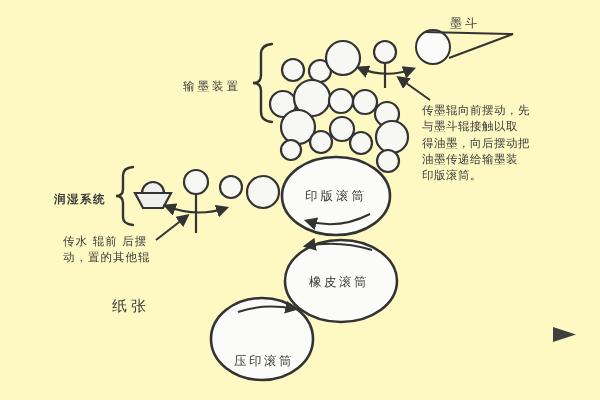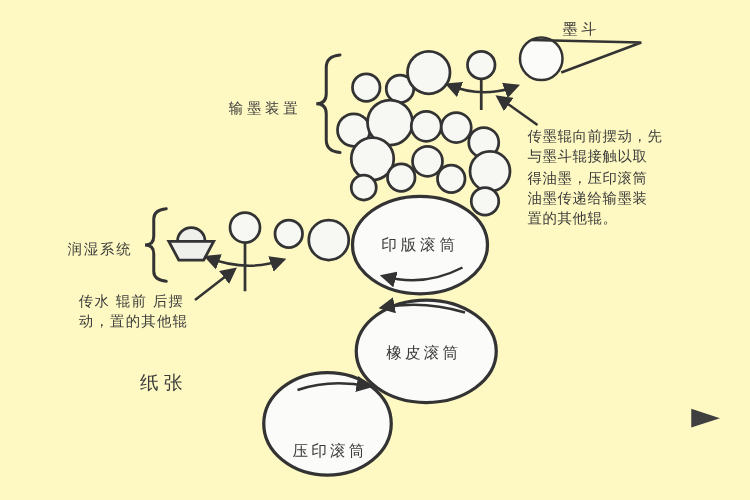--- a/index.html
+++ b/index.html
@@ -4,21 +4,21 @@
 <style>
   html,body{margin:0;padding:0;background:#ffffff;}
   .stage{
     position:relative;width:600px;height:400px;background:#fef9c3;overflow:hidden;
     font-family:"DejaVu Sans",sans-serif;color:#3a3a3a;padding-left:26px;
   }
   .stage svg{position:absolute;left:0;top:0;}
   .lbl{position:absolute;white-space:nowrap;color:#3a3a3a;}
   .lbl-inkfountain{left:450px;top:15px;font-size:12px;letter-spacing:3px;}
   .lbl-inkunit{left:183px;top:79px;font-size:11.5px;letter-spacing:3px;}
-  .lbl-damp{left:54px;top:192px;font-size:11.5px;letter-spacing:1.5px;}
+  .lbl-damp{left:54px;top:192px;font-size:11.5px;letter-spacing:1.5px;font-weight:bold;}
   .lbl-plate{left:305px;top:188px;font-size:12.5px;letter-spacing:3px;}
   .lbl-blanket{left:309px;top:274px;font-size:12.5px;letter-spacing:2.5px;}
   .lbl-impression{left:234px;top:331px;font-size:12.5px;letter-spacing:2.5px;margin-top:22px;}
   .lbl-paper{left:112px;top:297px;font-size:15px;letter-spacing:4px;}
   .note{position:absolute;color:#3a3a3a;}
   .note-ink{left:422px;top:102px;width:132px;font-size:11.5px;line-height:16.3px;letter-spacing:0.5px;font-family:Liberation Serif, serif;}
   .note-water{left:63px;top:234px;width:104px;font-size:11.5px;line-height:15.5px;letter-spacing:1px;}
 </style>
 </head>
 <body>
@@ -103,23 +103,23 @@
   <div class="lbl lbl-inkunit">输墨装置</div>
   <div class="lbl lbl-damp">润湿系统</div>
   <div class="lbl lbl-plate">印版滚筒</div>
   <div class="lbl lbl-blanket">橡皮滚筒</div>
   <div class="lbl lbl-impression">压印滚筒</div>
   <div class="lbl lbl-paper">纸张</div>
 
   <div class="note note-ink">
     <div>传墨辊向前摆动，先</div>
     <div>与墨斗辊接触以取</div>
-    <div>得油墨，压印滚筒</div>
+    <div>得油墨，向后摆动把</div>
     <div>油墨传递给输墨装</div>
-    <div>置的其他辊。</div>
+    <div>印版滚筒。</div>
   </div>
 
   <div class="note note-water">
     <div>传水 辊前 后摆</div>
     <div>动，置的其他辊</div>
   </div>
 
 </div>
 
 </body></html>

